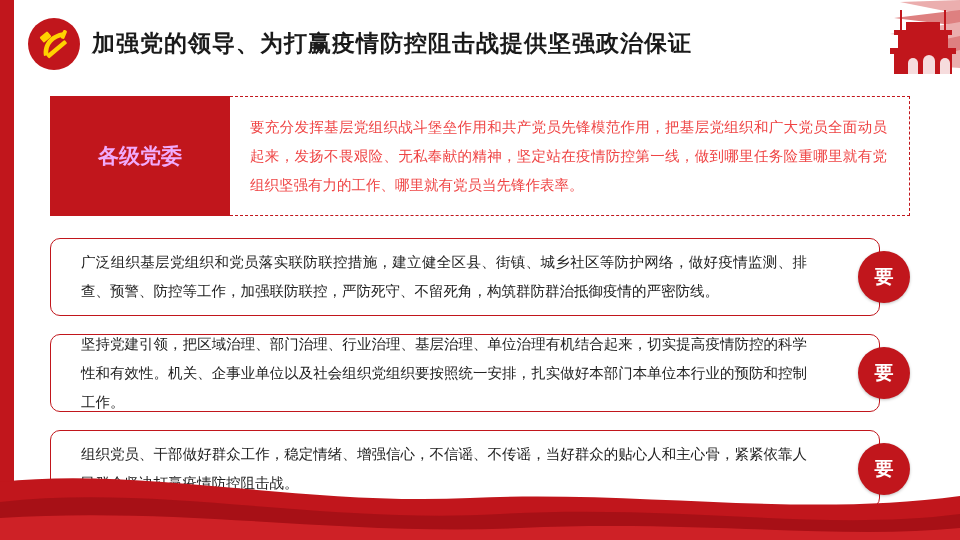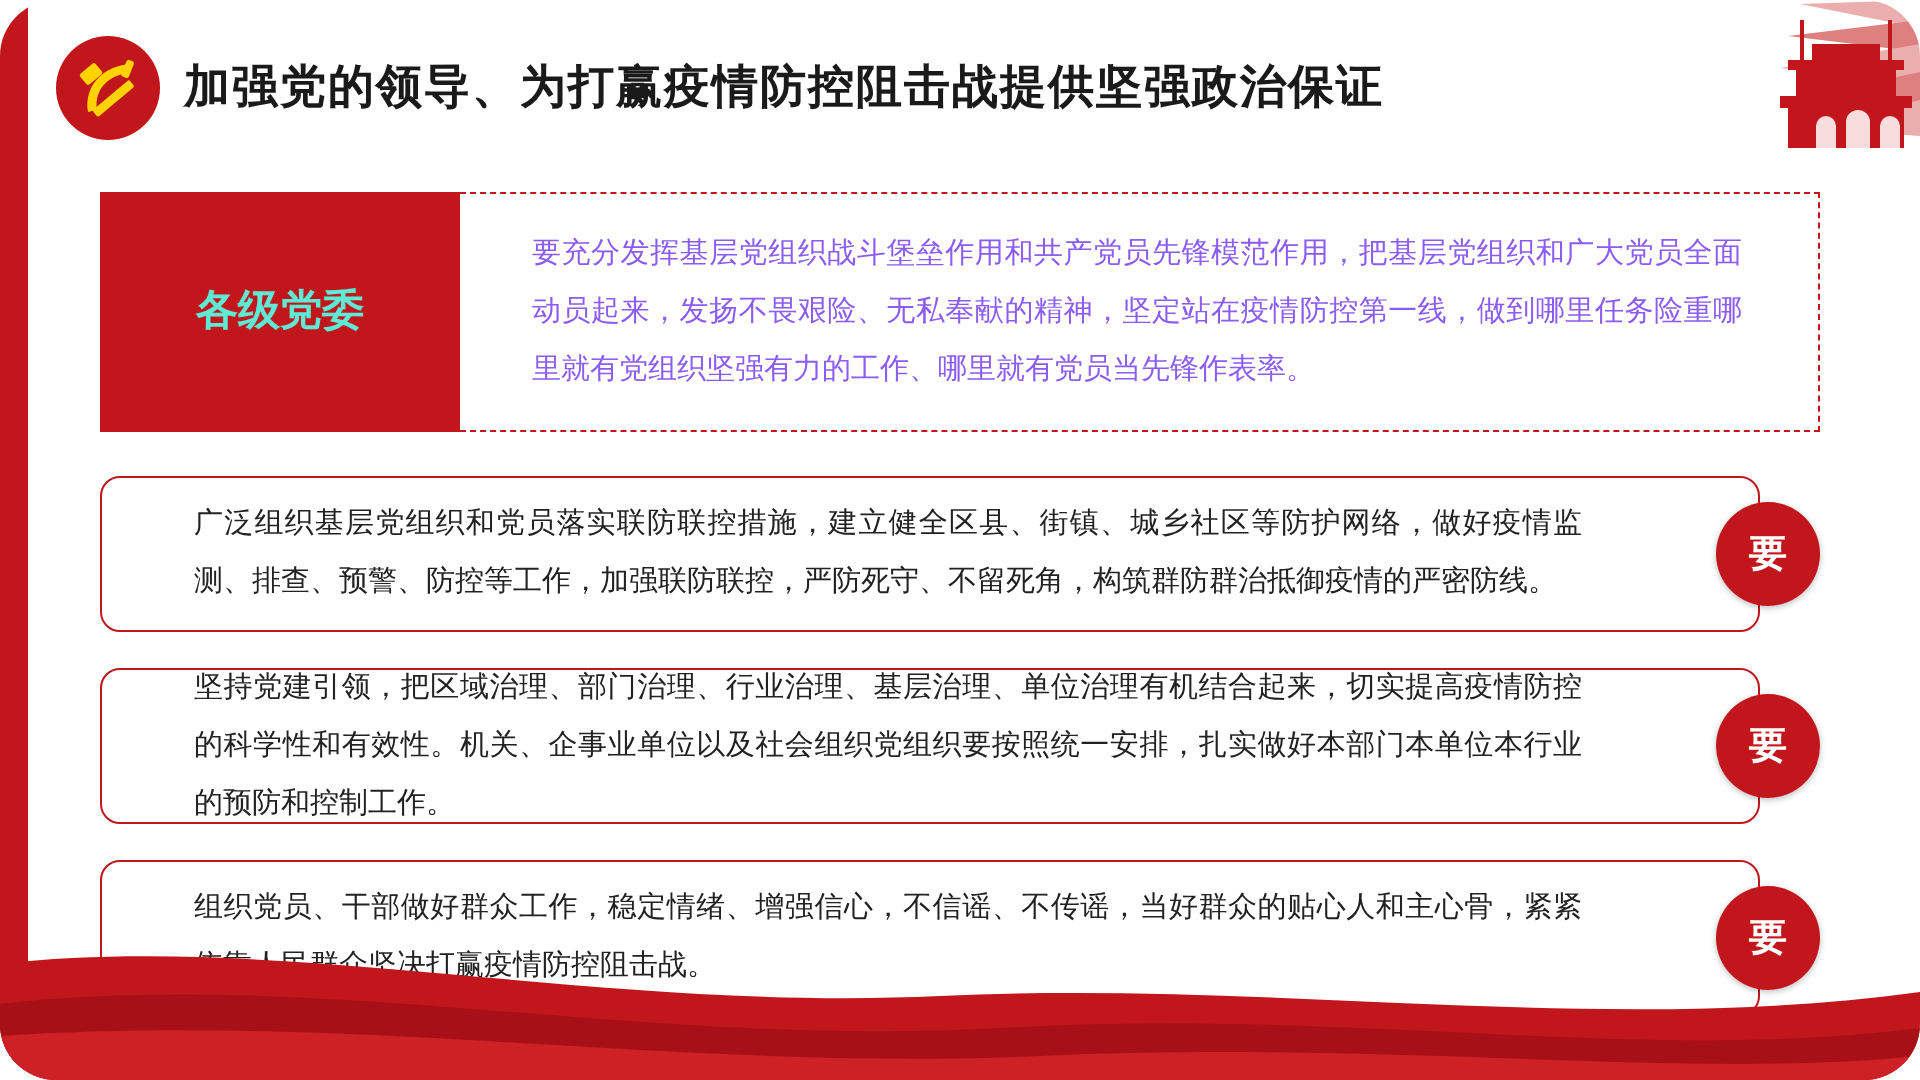--- a/index.html
+++ b/index.html
@@ -12,21 +12,20 @@
     overflow: hidden;
     font-family: "Liberation Sans", sans-serif;
     background: #ffffff;
   }
   .slide {
     position: relative;
     width: 960px;
     height: 540px;
     background: #ffffff;
     overflow: hidden;
-    border-radius: 28px;
   }
 
   
   .left-bar {
     position: absolute;
     left: 0;
     top: 0;
     width: 14px;
     height: 540px;
     background: #c1161c;
@@ -80,44 +79,44 @@
   .top-block {
     position: relative;
     display: flex;
     align-items: stretch;
     height: 120px;
     margin-bottom: 22px;
   }
   .red-label {
     width: 180px;
     background: #c1161c;
-    color: #5eead4;
+    color: #f0abfc;
     display: flex;
     flex-direction: column;
     align-items: center;
     justify-content: center;
     font-size: 21px;
     font-weight: bold;
     line-height: 1.45;
     flex: 0 0 180px;
   }
   .dotted-box {
     flex: 1 1 auto;
     border: 1px dashed #c1161c;
     border-left: none;
     box-sizing: border-box;
     padding: 14px 22px 14px 20px;
     display: flex;
     align-items: center;
   }
   .dotted-box p {
-    margin: 16px;
+    margin: 0;
     font-size: 14.5px;
     line-height: 2.0;
-    color: #8b5cf6;
+    color: #ef4444;
     text-align: justify;
   }
 
   
   .bullet-row {
     position: relative;
     margin-bottom: 18px;
     height: 78px;
   }
   .bullet-box {
@@ -128,21 +127,21 @@
     height: 78px;
     border: 1px solid #c1161c;
     border-radius: 10px;
     box-sizing: border-box;
     padding: 10px 72px 10px 30px;
     display: flex;
     align-items: center;
     background: #ffffff;
   }
   .bullet-box p {
-    margin: 16px;
+    margin: 0;
     font-size: 14.5px;
     line-height: 2.0;
     color: #222222;
     text-align: justify;
   }
   .bullet-badge {
     position: absolute;
     right: 0px;
     top: 13px;
     width: 52px;

